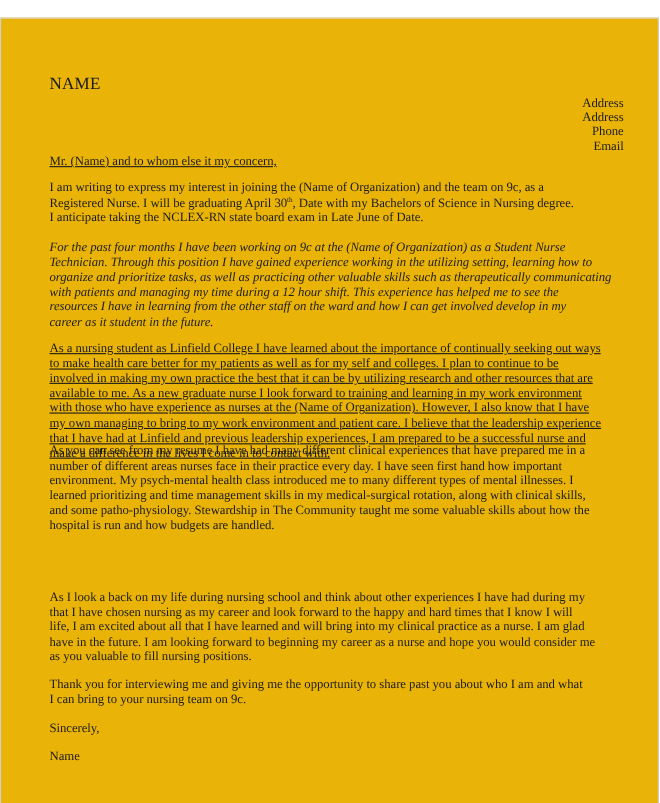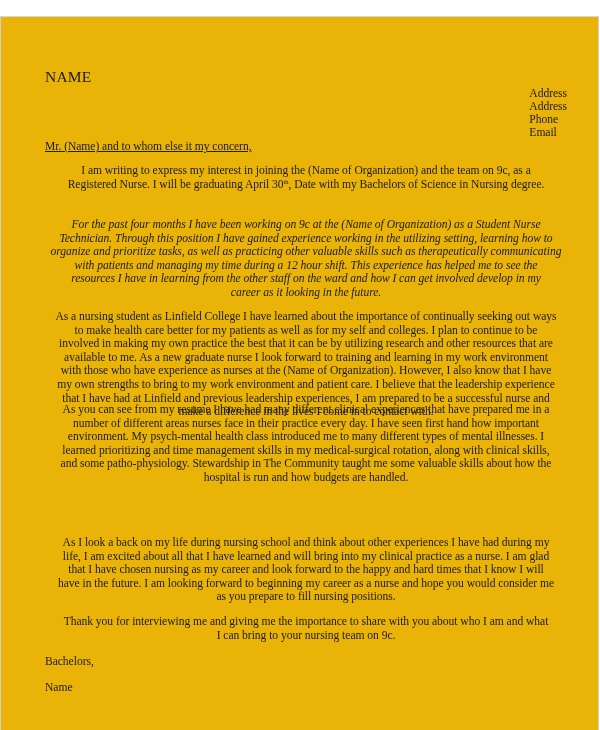--- a/index.html
+++ b/index.html
@@ -42,50 +42,50 @@
       font-size: 15.5px;
       line-height: 18px;
       letter-spacing: 0.2px;
       margin: 0;
       font-weight: normal;
     }
     .address-block {
       position: absolute;
       right: -2px;
       top: 70px;
+      text-align: right;
       font-size: 11.6px;
       line-height: 13px;
     }
     .address-block div { white-space: nowrap; }
     .salutation {
       position: absolute;
       left: 0;
       top: 123px;
       white-space: nowrap;
       text-decoration: underline;
     }
     .para {
       position: absolute;
       left: 0;
       width: 522px;
       margin: 0;
     }
     .para span.line {
       display: block;
       white-space: nowrap;
-      text-align: center;
     }
     sup {
       font-size: 6.5px;
       line-height: 0;
       vertical-align: 4px;
     }
     #p1 { top: 147px; }
     #p2 { top: 201px; font-style: italic; }
-    #p3 { top: 293px; }
+    #p3 { top: 293px; text-decoration: underline; }
     #p4 { top: 386px; }
     #p5 { top: 519px; }
     #p6 { top: 598px; }
     .closing {
       position: absolute;
       left: 0;
       top: 638px;
       white-space: nowrap;
     }
     .signature {
@@ -108,61 +108,62 @@
       <div>Address</div>
       <div>Phone</div>
       <div>Email</div>
     </div>
 
     <div class="salutation">Mr. (Name) and to whom else it my concern,</div>
 
     <p class="para" id="p1">
       <span class="line">I am writing to express my interest in joining the (Name of Organization) and the team on 9c, as a</span>
       <span class="line"><span>Registered Nurse. I will be graduating April 30</span><sup>th</sup><span>, Date with my Bachelors of Science in Nursing degree.</span></span>
+      <span class="line">I anticipate taking the NCLEX-RN state board exam in Late June of Date.</span>
     </p>
 
     <p class="para" id="p2">
       <span class="line">For the past four months I have been working on 9c at the (Name of Organization) as a Student Nurse</span>
       <span class="line">Technician. Through this position I have gained experience working in the utilizing setting, learning how to</span>
       <span class="line">organize and prioritize tasks, as well as practicing other valuable skills such as therapeutically communicating</span>
       <span class="line">with patients and managing my time during a 12 hour shift. This experience has helped me to see the</span>
       <span class="line">resources I have in learning from the other staff on the ward and how I can get involved develop in my</span>
-      <span class="line">career as it looking in the future.</span>
+      <span class="line">career as it student in the future.</span>
     </p>
 
     <p class="para" id="p3">
       <span class="line">As a nursing student as Linfield College I have learned about the importance of continually seeking out ways</span>
       <span class="line">to make health care better for my patients as well as for my self and colleges. I plan to continue to be</span>
       <span class="line">involved in making my own practice the best that it can be by utilizing research and other resources that are</span>
       <span class="line">available to me. As a new graduate nurse I look forward to training and learning in my work environment</span>
       <span class="line">with those who have experience as nurses at the (Name of Organization). However, I also know that I have</span>
-      <span class="line">my own strengths to bring to my work environment and patient care. I believe that the leadership experience</span>
+      <span class="line">my own managing to bring to my work environment and patient care. I believe that the leadership experience</span>
       <span class="line">that I have had at Linfield and previous leadership experiences, I am prepared to be a successful nurse and</span>
       <span class="line">make a difference in the lives I come in to contact with.</span>
     </p>
 
     <p class="para" id="p4">
       <span class="line">As you can see from my resume I have had many different clinical experiences that have prepared me in a</span>
       <span class="line">number of different areas nurses face in their practice every day. I have seen first hand how important</span>
       <span class="line">environment. My psych-mental health class introduced me to many different types of mental illnesses. I</span>
       <span class="line">learned prioritizing and time management skills in my medical-surgical rotation, along with clinical skills,</span>
       <span class="line">and some patho-physiology. Stewardship in The Community taught me some valuable skills about how the</span>
       <span class="line">hospital is run and how budgets are handled.</span>
     </p>
 
     <p class="para" id="p5">
       <span class="line">As I look a back on my life during nursing school and think about other experiences I have had during my</span>
+      <span class="line">that I have chosen nursing as my career and look forward to the happy and hard times that I know I will</span>
       <span class="line">life, I am excited about all that I have learned and will bring into my clinical practice as a nurse. I am glad</span>
-      <span class="line">that I have chosen nursing as my career and look forward to the happy and hard times that I know I will</span>
       <span class="line">have in the future. I am looking forward to beginning my career as a nurse and hope you would consider me</span>
-      <span class="line">as you prepare to fill nursing positions.</span>
+      <span class="line">as you valuable to fill nursing positions.</span>
     </p>
 
     <p class="para" id="p6">
-      <span class="line">Thank you for interviewing me and giving me the importance to share with you about who I am and what</span>
+      <span class="line">Thank you for interviewing me and giving me the opportunity to share past you about who I am and what</span>
       <span class="line">I can bring to your nursing team on 9c.</span>
     </p>
 
-    <div class="closing">Bachelors,</div>
+    <div class="closing">Sincerely,</div>
     <div class="signature">Name</div>
 
   </div>
 </div>
 
 </body></html>

